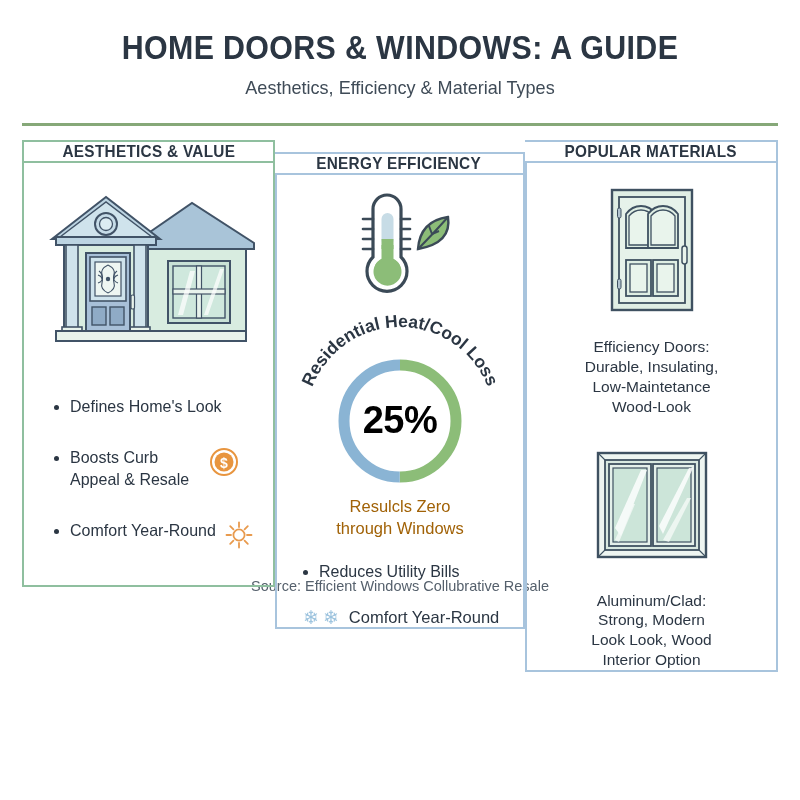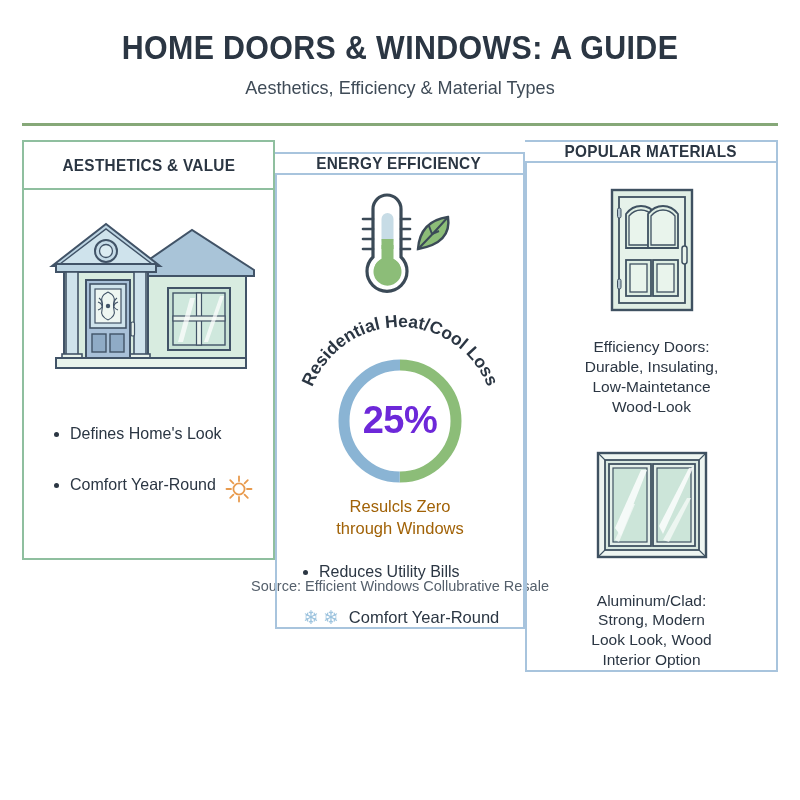--- a/index.html
+++ b/index.html
@@ -142,21 +142,21 @@
     display: flex;
     align-items: center;
     justify-content: center;
   }
   .donut-value {
     position: absolute;
     top: 50%; left: 50%;
     transform: translate(-50%, -52%);
     font-size: 38px;
     font-weight: bold;
-    color: #6d28d9;
+    color: #000000;
     letter-spacing: -0.5px;
   }
   .donut-caption {
     text-align: center;
     font-size: 16.5px;
     line-height: 1.3;
     margin-top: 0px;
     color: #a16207;
   }
   .energy-bullets {
@@ -278,20 +278,32 @@
             <rect x="14" y="144" width="190" height="10" fill="#e8f3ec" stroke="#415367" stroke-width="2"></rect>
           </svg>
         </div>
 
         <div class="bullets">
           <div class="bullet">
             <span class="dot"></span>
             <span class="btxt">Defines Home's Look</span>
           </div>
 
+          <div class="bullet">
+            <span class="dot"></span>
+            <span class="btxt" style="white-space:pre-line">Boosts Curb
+Appeal &amp; Resale</span>
+            <span class="coin">
+              <svg width="30" height="30" viewBox="0 0 30 30">
+                <circle cx="15" cy="15" r="13" fill="none" stroke="#e8953f" stroke-width="2"></circle>
+                <circle cx="15" cy="15" r="9.5" fill="#e8953f"></circle>
+                <text x="15" y="20.5" text-anchor="middle" font-family="Liberation Sans, sans-serif" font-size="14" font-weight="bold" fill="#ffffff">$</text>
+              </svg>
+            </span>
+          </div>
 
           <div class="bullet">
             <span class="dot"></span>
             <span class="btxt">Comfort Year-Round</span>
             <span class="sun">
               <svg width="30" height="30" viewBox="0 0 30 30">
                 <circle cx="15" cy="15" r="5.6" fill="none" stroke="#e89a4d" stroke-width="1.8"></circle>
                 <g stroke="#e89a4d" stroke-width="1.8" stroke-linecap="round">
                   <line x1="15" y1="2.5" x2="15" y2="7"></line>
                   <line x1="15" y1="23" x2="15" y2="27.5"></line>

